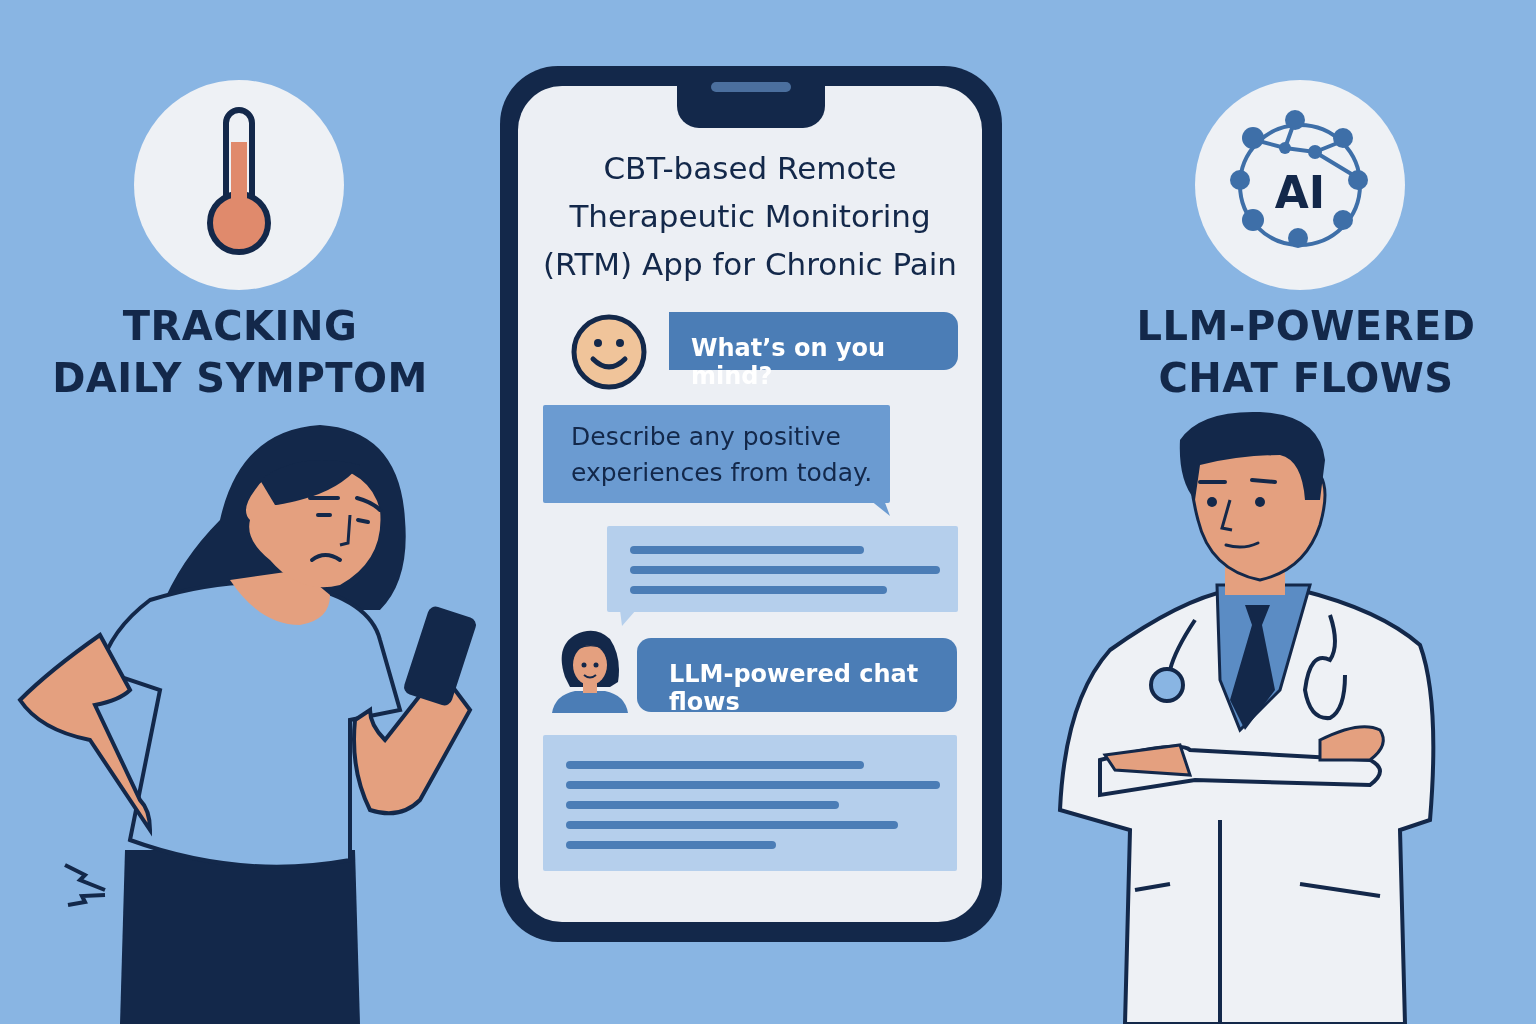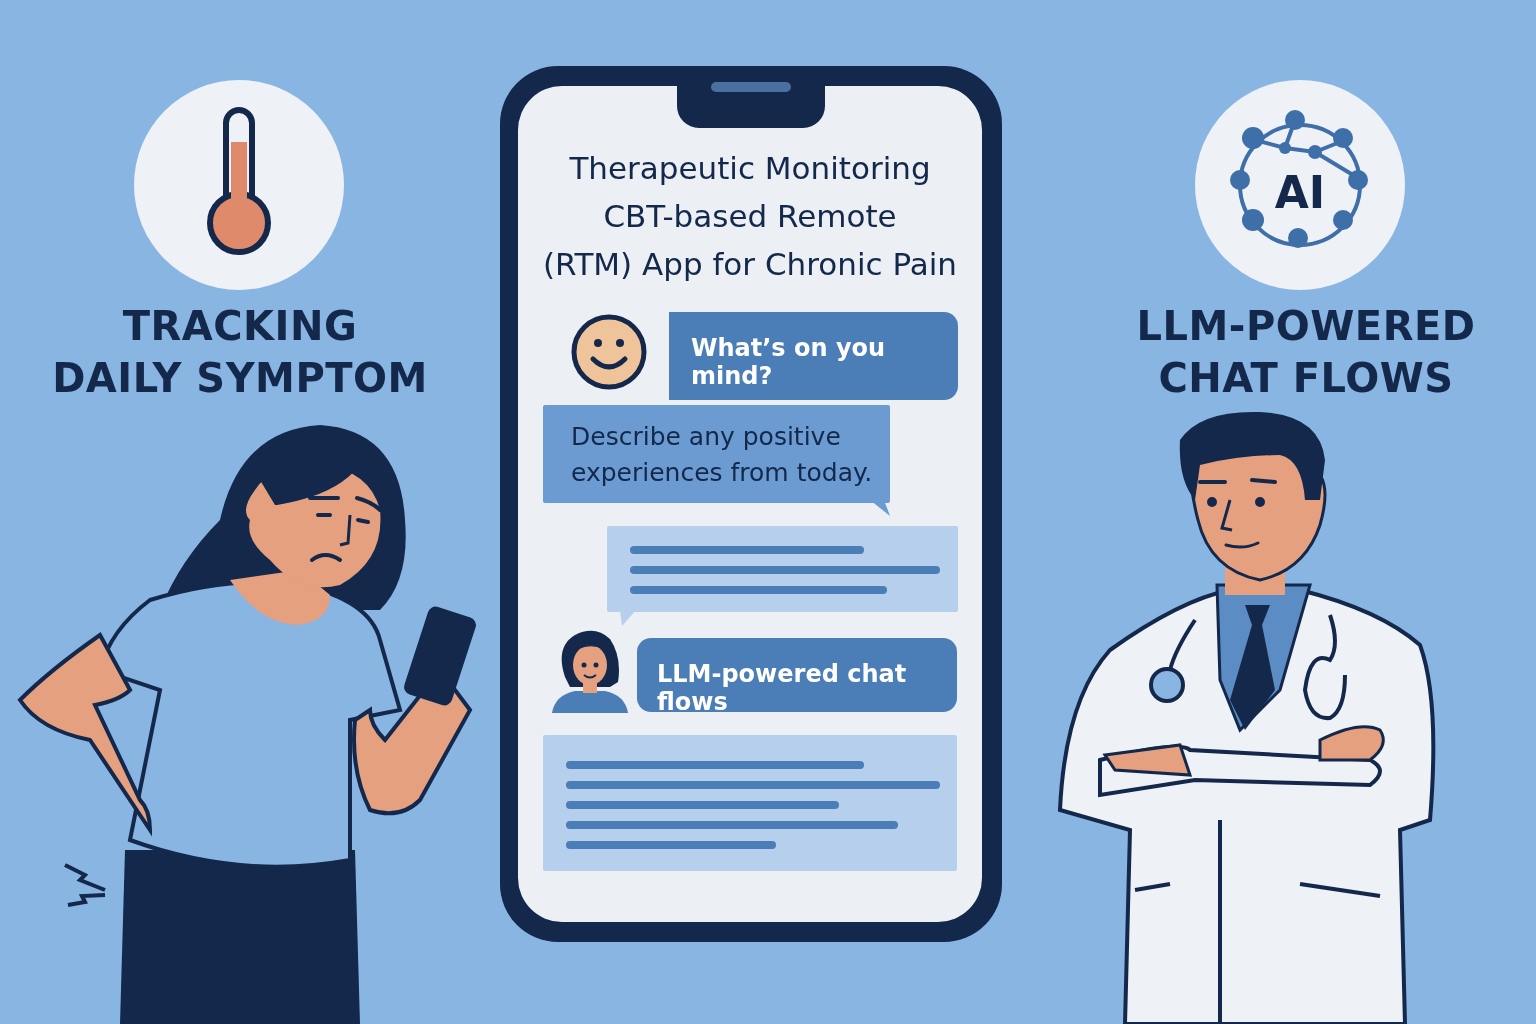--- a/index.html
+++ b/index.html
@@ -92,32 +92,32 @@
   <path d="M65 455 L85 465 L80 470 L105 480" stroke="#13284a" stroke-width="4" fill="none"></path>
   <path d="M68 495 L85 492 L82 486 L105 485" stroke="#13284a" stroke-width="4" fill="none"></path>
 </svg>
 
 <div class="phone"></div>
 <div class="screen"></div>
 <div class="notch"></div>
 <div class="speaker"></div>
 
 <div class="app-title">
+  <div>CBT-based Remote</div>
   <div>Therapeutic Monitoring</div>
-  <div>CBT-based Remote</div>
   <div>(RTM) App for Chronic Pain</div>
 </div>
 
 <svg class="abs" style="left:570px; top:313px;" width="78" height="78" viewBox="0 0 78 78">
   <circle cx="39" cy="39" r="35" fill="#f0c49a" stroke="#13284a" stroke-width="5"></circle>
   <circle cx="28" cy="30" r="4" fill="#13284a"></circle>
   <circle cx="50" cy="30" r="4" fill="#13284a"></circle>
   <path d="M23 46 Q39 62 55 46" stroke="#13284a" stroke-width="5" fill="none" stroke-linecap="round"></path>
 </svg>
-<div class="bubble b-dark" style="left:669px; top:312px; width:289px; height:88px; border-radius:0 14px 14px 0; padding:22px 0 0 22px; font-size:24px;">
+<div class="bubble b-dark" style="left:669px; top:312px; width:289px; height:58px; border-radius:0 14px 14px 0; padding:22px 0 0 22px; font-size:24px;">
   <span>What’s on you mind?</span>
 </div>
 
 <div class="bubble b-mid" style="left:543px; top:405px; width:347px; height:98px; padding:14px 0 0 28px; font-size:25px; line-height:36px;">
   <span>Describe any positive experiences from today.</span>
 </div>
 <svg class="abs" style="left:870px; top:500px;" width="22" height="18">
     <path d="M0 0 L20 16 L14 0Z" fill="#6b9bd1"></path>
   </svg>
 
@@ -132,21 +132,21 @@
 <svg class="abs" style="left:550px; top:627px;" width="80" height="86" viewBox="0 0 80 86">
   <path d="M15 50 Q5 20 25 8 Q45 -2 60 12 Q72 30 68 55 L60 60 L20 60Z" fill="#13284a"></path>
   <path d="M2 86 Q5 68 25 64 L55 64 Q75 68 78 86Z" fill="#4b7db6"></path>
   <rect x="33" y="52" width="14" height="14" fill="#e4a07f"></rect>
   <ellipse cx="40" cy="38" rx="17" ry="20" fill="#e4a07f"></ellipse>
   <path d="M22 30 Q30 14 56 22 Q50 18 40 18 Q26 18 22 30Z" fill="#13284a"></path>
   <circle cx="34" cy="38" r="2.5" fill="#13284a"></circle>
   <circle cx="46" cy="38" r="2.5" fill="#13284a"></circle>
   <path d="M34 48 Q40 53 46 48" stroke="#13284a" stroke-width="2" fill="none"></path>
 </svg>
-<div class="bubble b-dark" style="left:637px; top:638px; width:320px; height:74px; border-radius:14px; padding:22px 0 0 20px; font-size:24px;">
+<div class="bubble b-dark" style="left:637px; top:638px; width:320px; height:74px; border-radius:14px; padding:22px 0 0 32px; font-size:24px;">
   <span>LLM-powered chat flows</span>
 </div>
 
 <div class="bubble b-light" style="left:543px; top:735px; width:414px; height:136px;"></div>
 <div class="line" style="left:566px; top:761px; width:298px;"></div>
 <div class="line" style="left:566px; top:781px; width:374px;"></div>
 <div class="line" style="left:566px; top:801px; width:273px;"></div>
 <div class="line" style="left:566px; top:821px; width:332px;"></div>
 <div class="line" style="left:566px; top:841px; width:210px;"></div>
 

